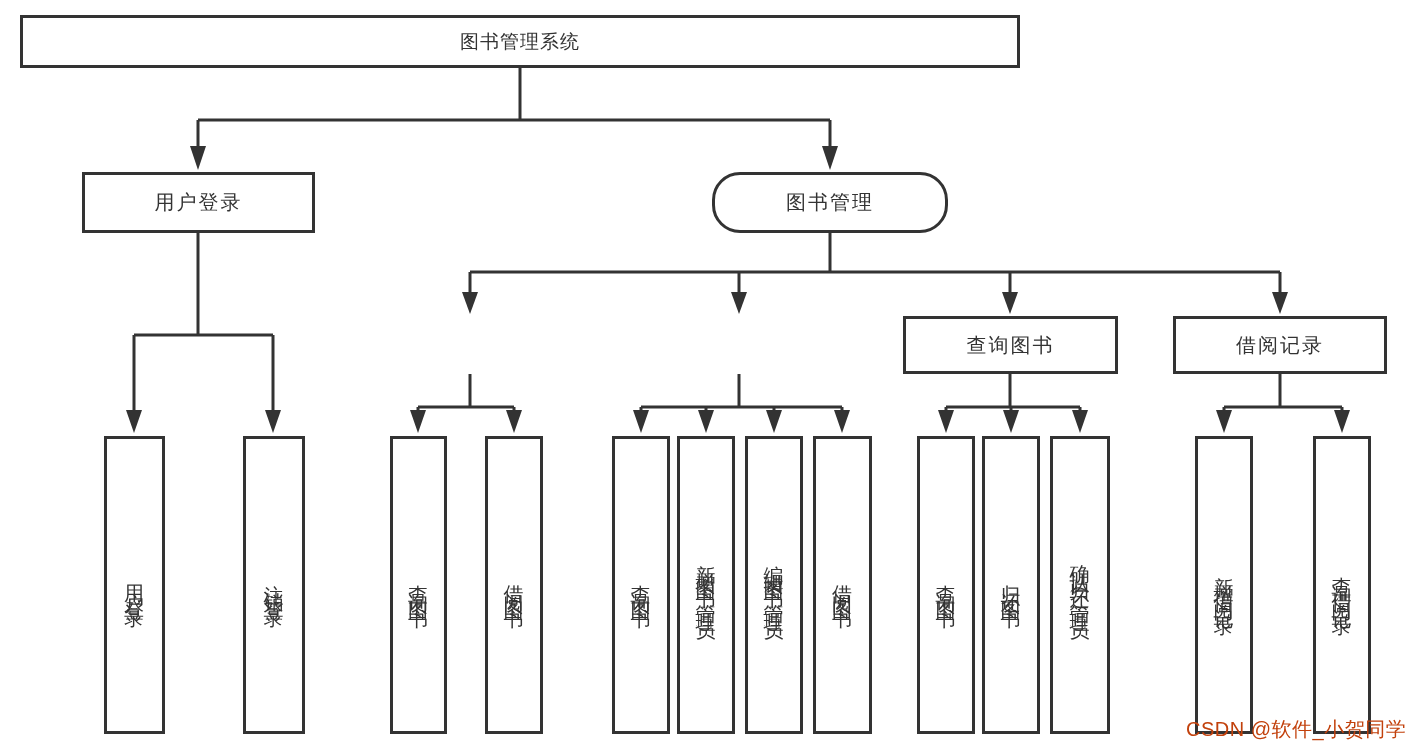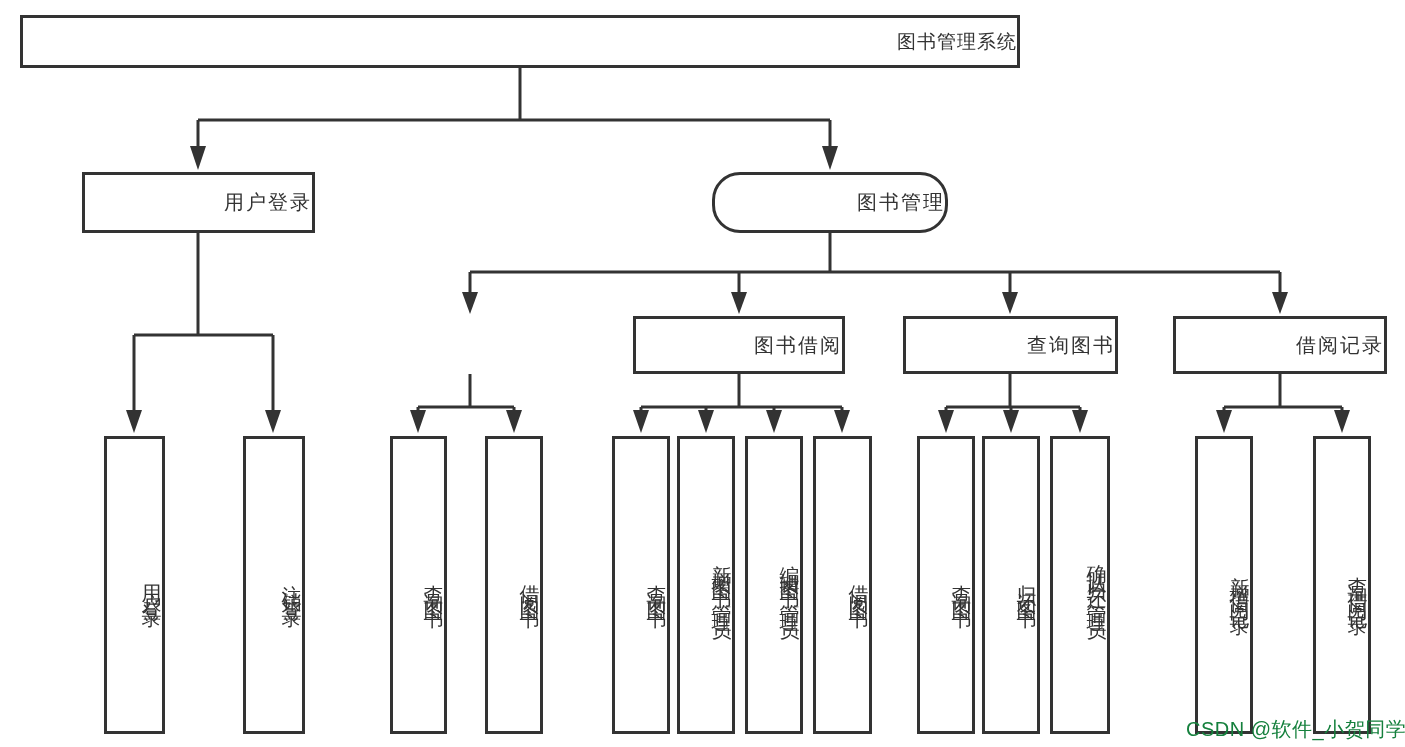--- a/index.html
+++ b/index.html
@@ -21,21 +21,21 @@
     top: 0;
     z-index: 1;
   }
   .node {
     position: absolute;
     box-sizing: border-box;
     border: 3px solid #333333;
     background: #ffffff;
     display: flex;
     align-items: center;
-    justify-content: flex-end;
+    justify-content: center;
     z-index: 2;
     color: #333333;
   }
   .node.hlabel span {
     font-size: 20px;
     letter-spacing: 2px;
     white-space: nowrap;
   }
   .node.root span {
     font-size: 19px;
@@ -46,21 +46,21 @@
     text-orientation: mixed;
     font-size: 20px;
     line-height: 1;
     letter-spacing: 8px;
   }
   .watermark {
     position: absolute;
     left: 1186px;
     top: 716px;
     font-size: 20px;
-    color: #15803d;
+    color: #c2410c;
     letter-spacing: 0.5px;
     white-space: nowrap;
     z-index: 3;
   }
 </style>
 </head>
 <body>
 
 <div id="canvas">
 
@@ -134,23 +134,20 @@
     <span>图书管理系统</span>
   </div>
 
   <div class="node hlabel" style="left:82px; top:172px; width:233px; height:61px;">
     <span>用户登录</span>
   </div>
   <div class="node hlabel" style="left:712px; top:172px; width:236px; height:61px;border-radius:28px;">
     <span>图书管理</span>
   </div>
 
-  <div class="node hlabel" style="left:633px; top:316px; width:212px; height:58px;">
-    <span>图书借阅</span>
-  </div>
   <div class="node hlabel" style="left:903px; top:316px; width:215px; height:58px;">
     <span>查询图书</span>
   </div>
   <div class="node hlabel" style="left:1173px; top:316px; width:214px; height:58px;">
     <span>借阅记录</span>
   </div>
 
   <div class="node vlabel" style="left:104px; top:436px; width:61px; height:298px;">
     <span>用户登录</span>
   </div>

